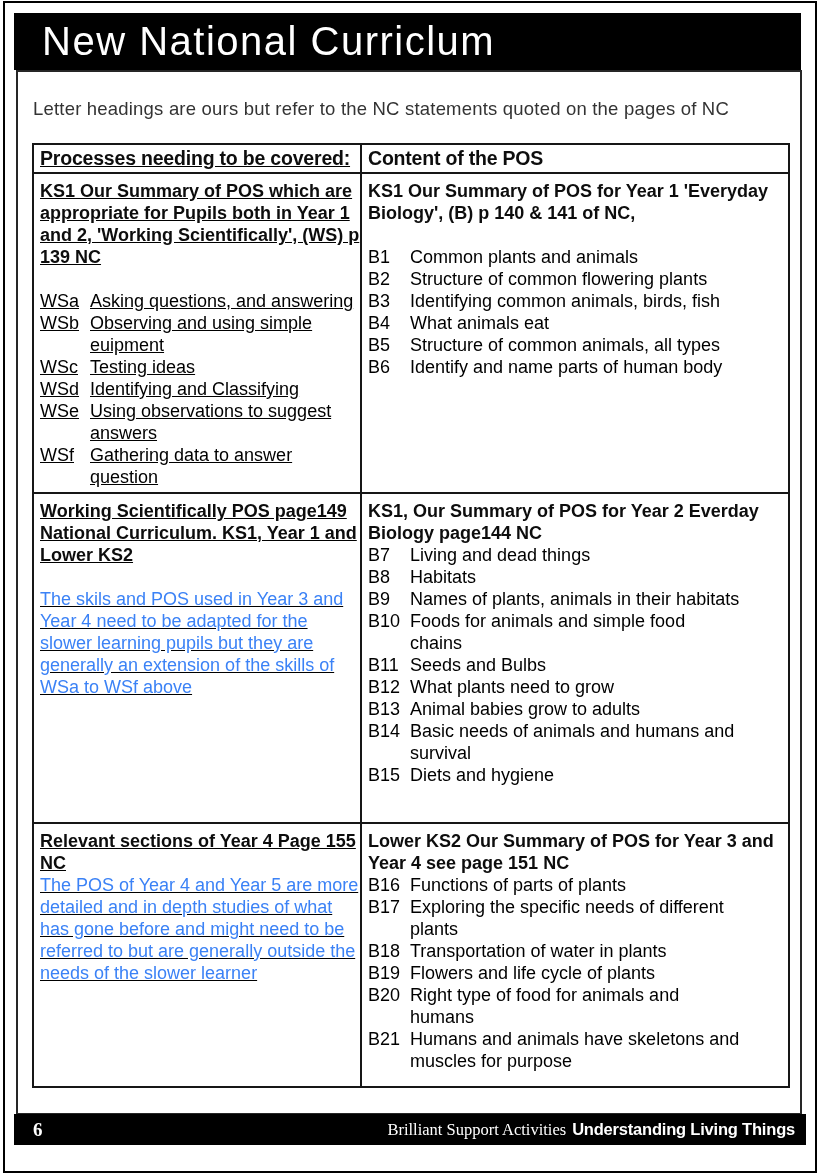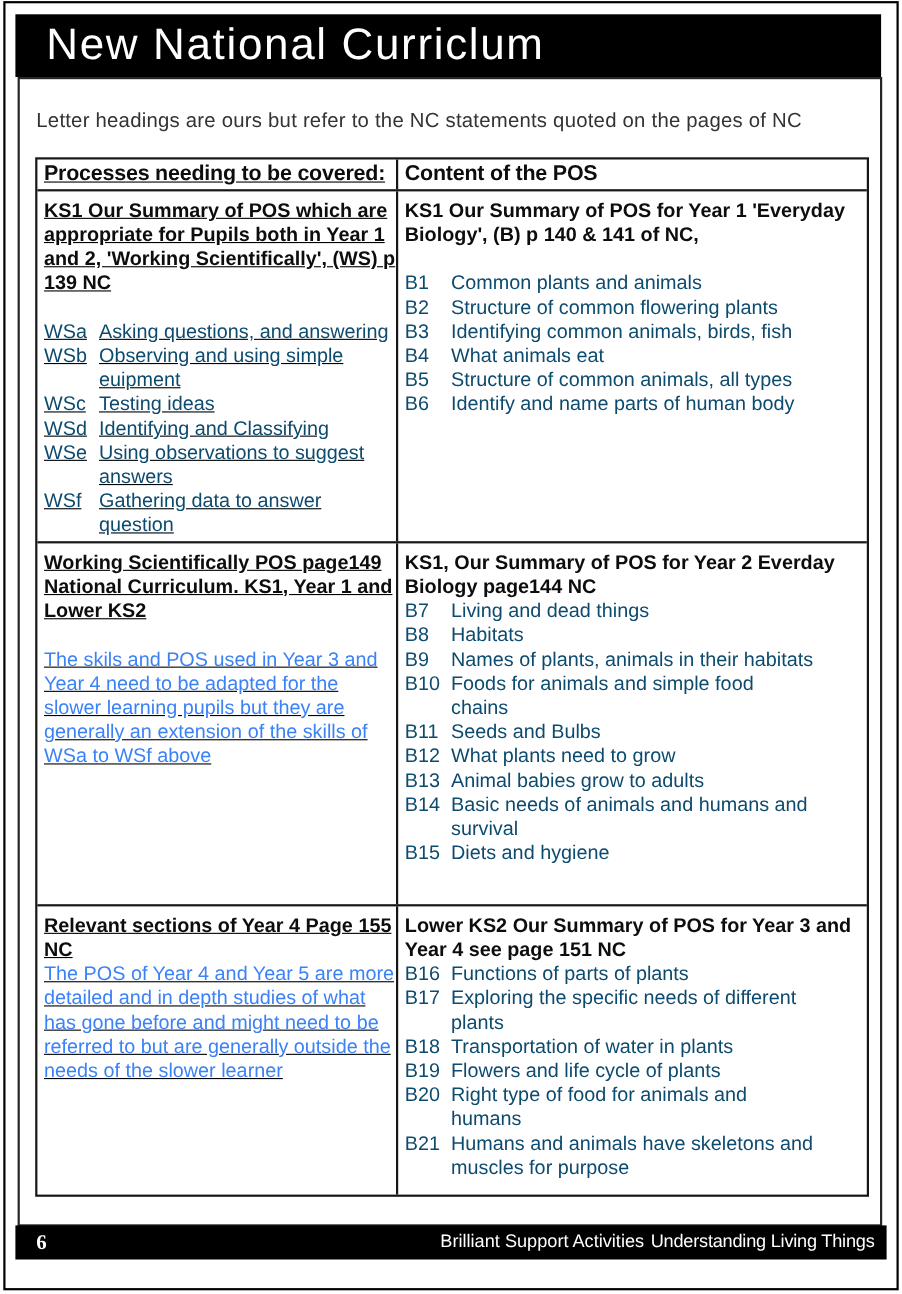--- a/index.html
+++ b/index.html
@@ -26,33 +26,33 @@
   .cl { width:328px; border-right:2px solid #161616; padding-right:0;text-decoration:underline; }
   .cr { flex:1;border-radius:12px; }
   .thead .cell { padding:2px 6px 1px 6px; height:27px; }
   .thead .hd { font-weight:bold; font-size:19.5px; color:#0d0d0d; letter-spacing:-0.2px; }
   .r1 { min-height:316px; }
   .r2 { min-height:330px; }
   .r3 { min-height:264px; }
   .chead { font-weight:bold; font-size:18px; line-height:22px; color:#0d0d0d; }
   .cpara { font-size:18px; line-height:22px; color:#3b82f6; max-width:352px; }
   .vspace { height:22px; }
-  .li { display:flex; font-size:18px; line-height:22px; color:#0c4a6e; }
+  .li { display:flex; font-size:18px; line-height:22px; color:#000000; }
   .li .code { flex:0 0 50px; }
   .cr .li .code { flex:0 0 42px; }
   .li .txt { max-width:280px; }
   .cr .li .txt { max-width:332px; }
   .footer-bar { position:absolute; left:14px; top:1114px; width:792px; height:31px;
     background:#000; display:flex; align-items:center; color:#fff; }
   .footer-bar .pagenum { font-family:"Liberation Serif", serif; font-weight:bold;
     font-size:19px; margin-left:19px; }
   .footer-bar .right-group { margin-left:auto; margin-right:11px; display:flex;
     align-items:baseline; gap:6px; }
-  .footer-bar .series { font-family:Liberation Sans, sans-serif; font-size:16.5px; }
-  .footer-bar .book { font-family:"Liberation Sans", sans-serif; font-weight:normal;
+  .footer-bar .series { font-family:Liberation Serif, serif; font-size:16.5px; }
+  .footer-bar .book { font-family:"Liberation Sans", sans-serif; font-weight:bold;
     font-size:16.5px; letter-spacing:-0.2px; }
   .copyright { position:absolute; right:20px; top:1181px; font-weight:bold;
     font-size:14.5px; color:#111; letter-spacing:-0.2px; }
 </style>
 </head>
 <body>
 
 <div class="page">
   <div class="outer-border"></div>
 

